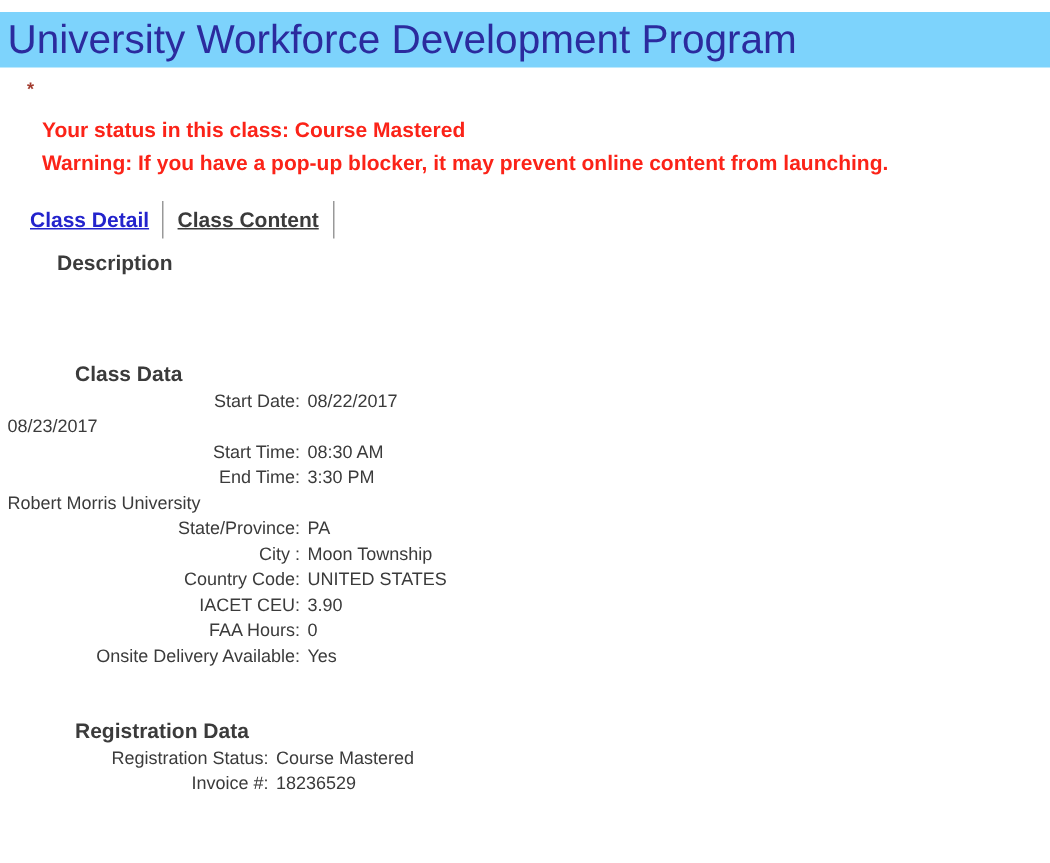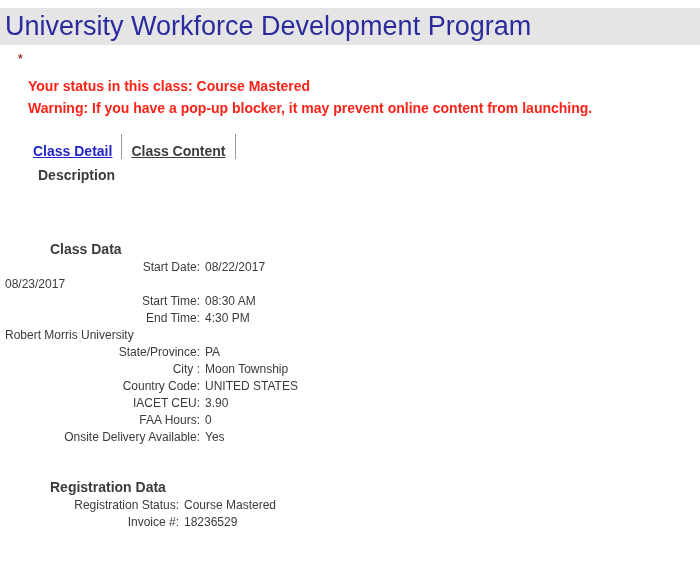--- a/index.html
+++ b/index.html
@@ -8,21 +8,21 @@
     width: 700px;
     height: 575px;
     background: #ffffff;
     font-family: "Liberation Sans", sans-serif;
     color: #3b3b3b;
     overflow: hidden;
   }
   .header-band {
     margin-top: 8px;
     height: 37px;
-    background: #e5e5e5;
+    background: #7dd3fc;
     display: flex;
     align-items: center;
     padding-left: 5px;
     text-align: right;
   }
   .header-title {
     color: #2b2b9e;
     font-size: 27px;
     letter-spacing: 0px;
     white-space: nowrap;
@@ -36,23 +36,23 @@
     line-height: 14px;
   }
   .status-block {
     margin: 9px 0 0 28px;
     color: #fb2318;
     font-weight: bold;
     font-size: 14px;
     line-height: 22px;
   }
   .tab-bar {
-    margin: 14px 0 0 33px;
+    margin: 14px 0 0 20px;
     display: flex;
-    align-items: flex-end;
+    align-items: center;
     height: 26px;
   }
   .tab {
     font-size: 14px;
     font-weight: bold;
     text-decoration: underline;
     cursor: pointer;
     white-space: nowrap;
   }
   .tab.active { color: #2323cc; }
@@ -131,21 +131,21 @@
   </div>
   <div class="kv-row">
     <span class="kv-value">08/23/2017</span>
   </div>
   <div class="kv-row">
     <span class="kv-label">Start Time:</span>
     <span class="kv-value">08:30 AM</span>
   </div>
   <div class="kv-row">
     <span class="kv-label">End Time:</span>
-    <span class="kv-value">4:30 PM</span>
+    <span class="kv-value">3:30 PM</span>
   </div>
   <div class="kv-row">
     <span class="kv-value">Robert Morris University</span>
   </div>
   <div class="kv-row">
     <span class="kv-label">State/Province:</span>
     <span class="kv-value">PA</span>
   </div>
   <div class="kv-row">
     <span class="kv-label">City :</span>

